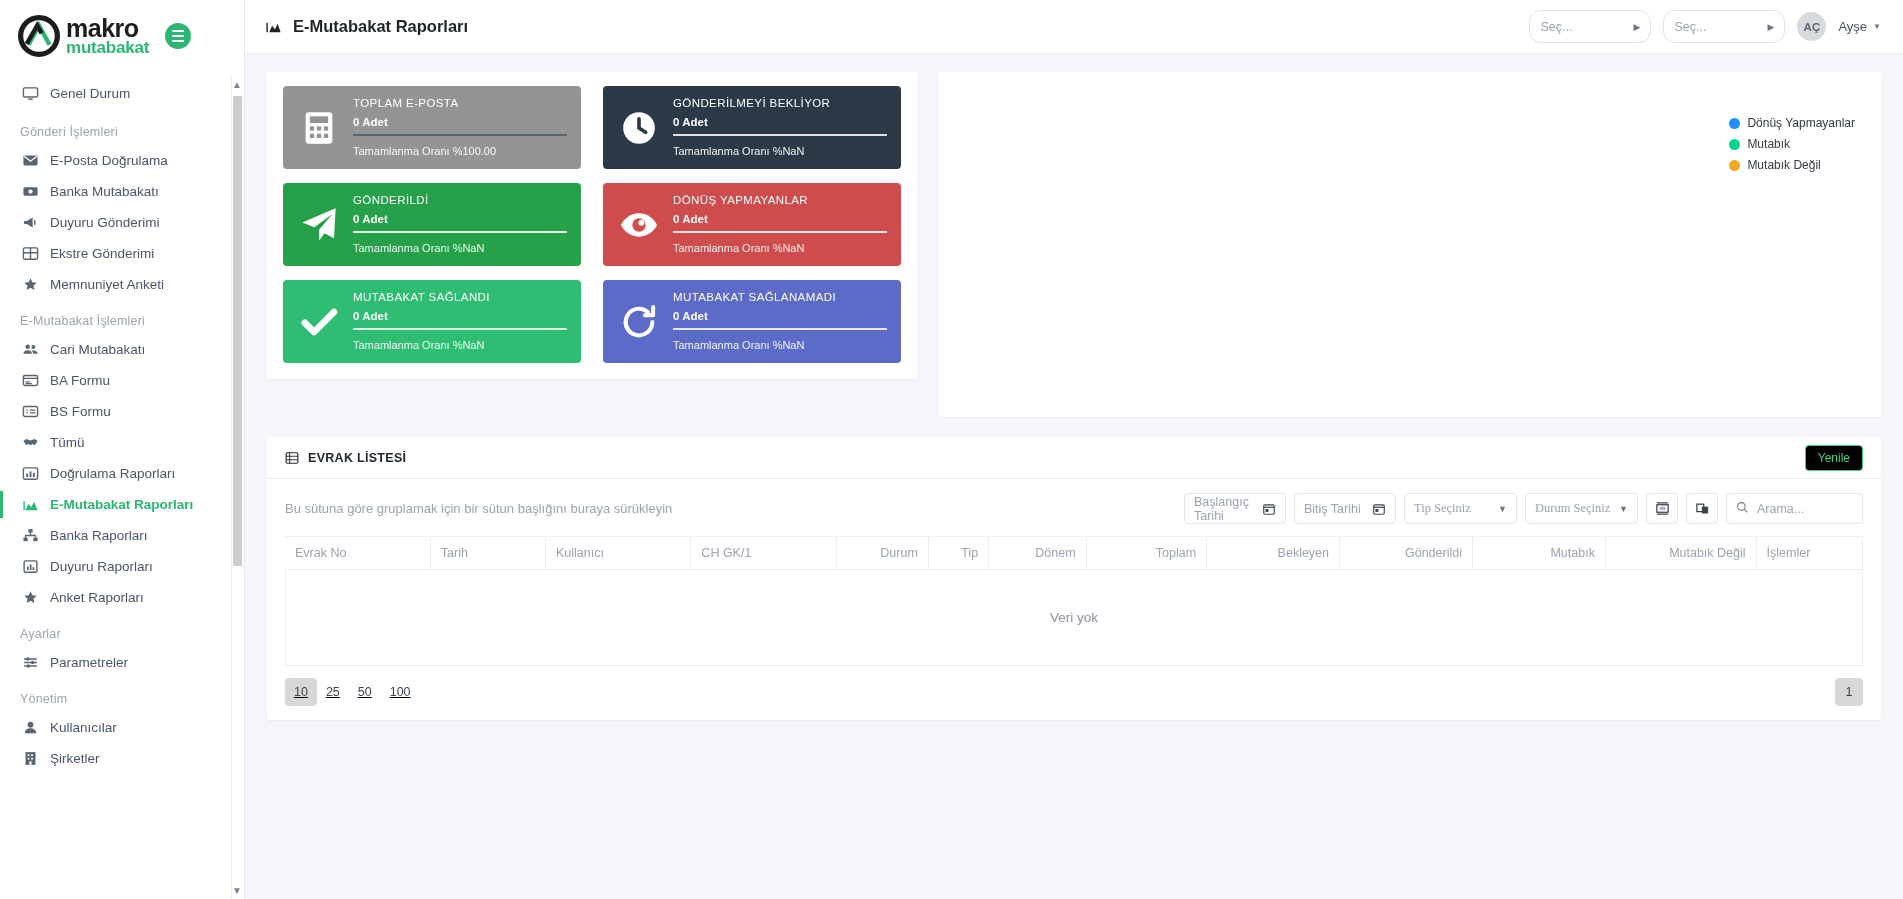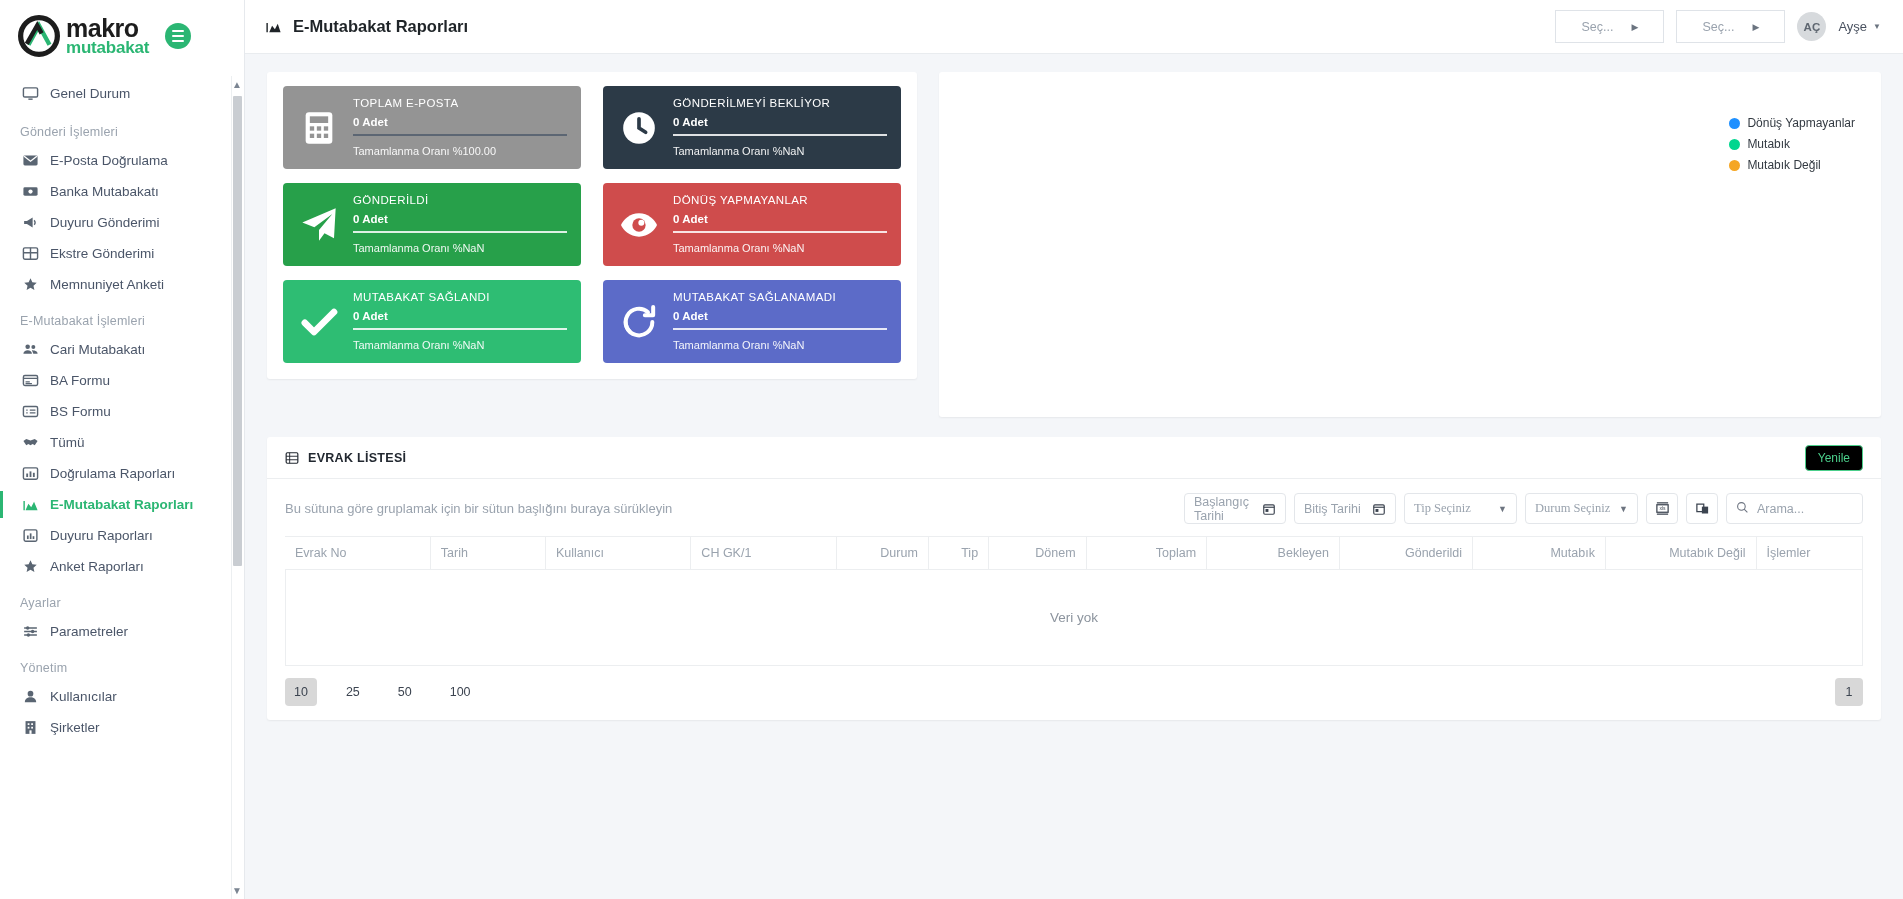--- a/index.html
+++ b/index.html
@@ -69,22 +69,22 @@
 
   
   .main { flex: 1; display: flex; flex-direction: column; min-width: 0; background: #f4f6f9; }
   .topbar {
     height: 54px; background: #fff; display: flex; align-items: center;
     padding: 0 22px 0 20px; border-bottom: 1px solid #e9ecef; flex: 0 0 54px;
   }
   .page-title { display: flex; align-items: center; gap: 11px; font-size: 16.5px; font-weight: bold; color: #1f2428; }
   .topbar-right { margin-left: auto; display: flex; align-items: center; gap: 12px; }
   .sel-box {
-    width: 109px; height: 33px; border: 1px solid #dfe3e8; border-radius: 0;
-    display: flex; align-items: center; padding: 0 25px; font-size: 12.5px;
+    width: 122px; height: 33px; border: 1px solid #dfe3e8; border-radius: 12px;
+    display: flex; align-items: center; padding: 0 10px; font-size: 12.5px;
     color: #9aa3ae; background: #fff; cursor: pointer;
   }
   .sel-box .caret { margin-left: auto; color: #6b7480; font-size: 9px; }
   .avatar {
     width: 29px; height: 29px; border-radius: 50%; background: #d7dadd;
     display: flex; align-items: center; justify-content: center;
     font-size: 11.5px; color: #5e6670; font-weight: bold; cursor: pointer;
   }
   .user-name { font-size: 13px; color: #4a5260; cursor: pointer; display:flex; align-items:center; gap:6px;}
   .user-name .caret { font-size: 8px; color: #6b7480; }
@@ -310,20 +310,31 @@
           <span>Doğrulama Raporları</span>
         </div>
         <div class="nav-item active">
           <span class="nic">
             <svg width="17" height="17" viewBox="0 0 24 24">
               <path d="M2 20V7h2v13z" fill="#2bb673"></path>
               <path d="M5 20l4-9 4 5 4-8 5 12z" fill="#2bb673"></path>
             </svg>
           </span>
           <span>E-Mutabakat Raporları</span>
+        </div>
+        <div class="nav-item">
+          <span class="nic">
+            <svg width="17" height="17" viewBox="0 0 24 24">
+              <rect x="9" y="3" width="6" height="5" fill="#5a6572"></rect>
+              <rect x="2" y="15" width="6" height="5" fill="#5a6572"></rect>
+              <rect x="16" y="15" width="6" height="5" fill="#5a6572"></rect>
+              <path d="M12 8v4M5 15v-3h14v3" fill="none" stroke="#5a6572" stroke-width="1.8"></path>
+            </svg>
+          </span>
+          <span>Banka Raporları</span>
         </div>
         <div class="nav-item">
           <span class="nic">
             <svg width="17" height="17" viewBox="0 0 24 24">
               <rect x="3" y="4" width="18" height="16" rx="2" fill="none" stroke="#5a6572" stroke-width="2"></rect>
               <rect x="7" y="12" width="2.4" height="5" fill="#5a6572"></rect>
               <rect x="11" y="9" width="2.4" height="8" fill="#5a6572"></rect>
               <rect x="15" y="13" width="2.4" height="4" fill="#5a6572"></rect>
             </svg>
           </span>
@@ -610,21 +621,21 @@
                   <th class="r" style="width: 7.5%;">Mutabık</th>
                   <th class="r" style="width: 8.5%;">Mutabık Değil</th>
                   <th class="c" style="width: 6%;">İşlemler</th>
                 </tr>
               </thead>
           </table>
           <div class="empty-cell">Veri yok</div>
         </div>
 
         <div class="pager">
-          <div id="pagesize-root" style="display:flex;gap:20px;">
+          <div id="pagesize-root" style="display:flex;gap:0;text-decoration:underline;">
               <div class="pg active">10</div>
               <div class="pg">25</div>
               <div class="pg">50</div>
               <div class="pg">100</div>
             </div>
           <div class="right" id="pages-root">
               <div class="pg active">1</div>
             </div>
         </div>
       </section>

